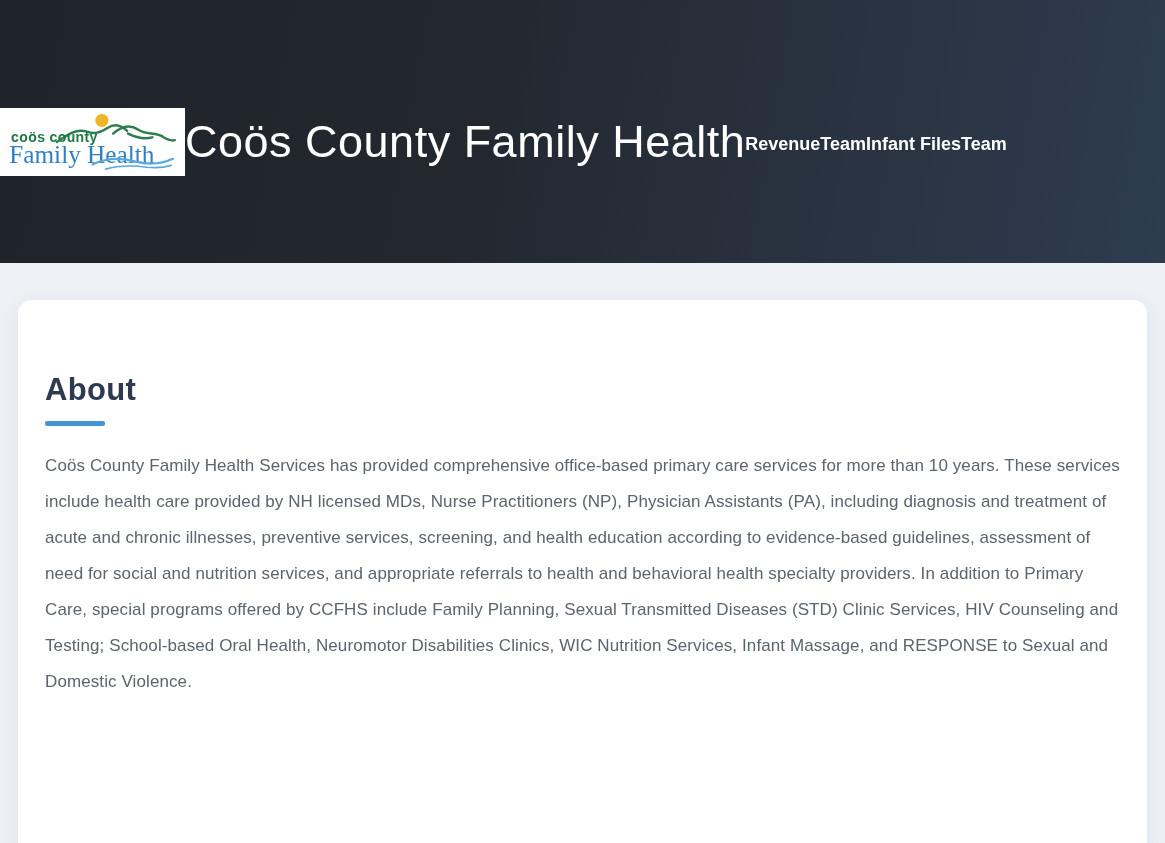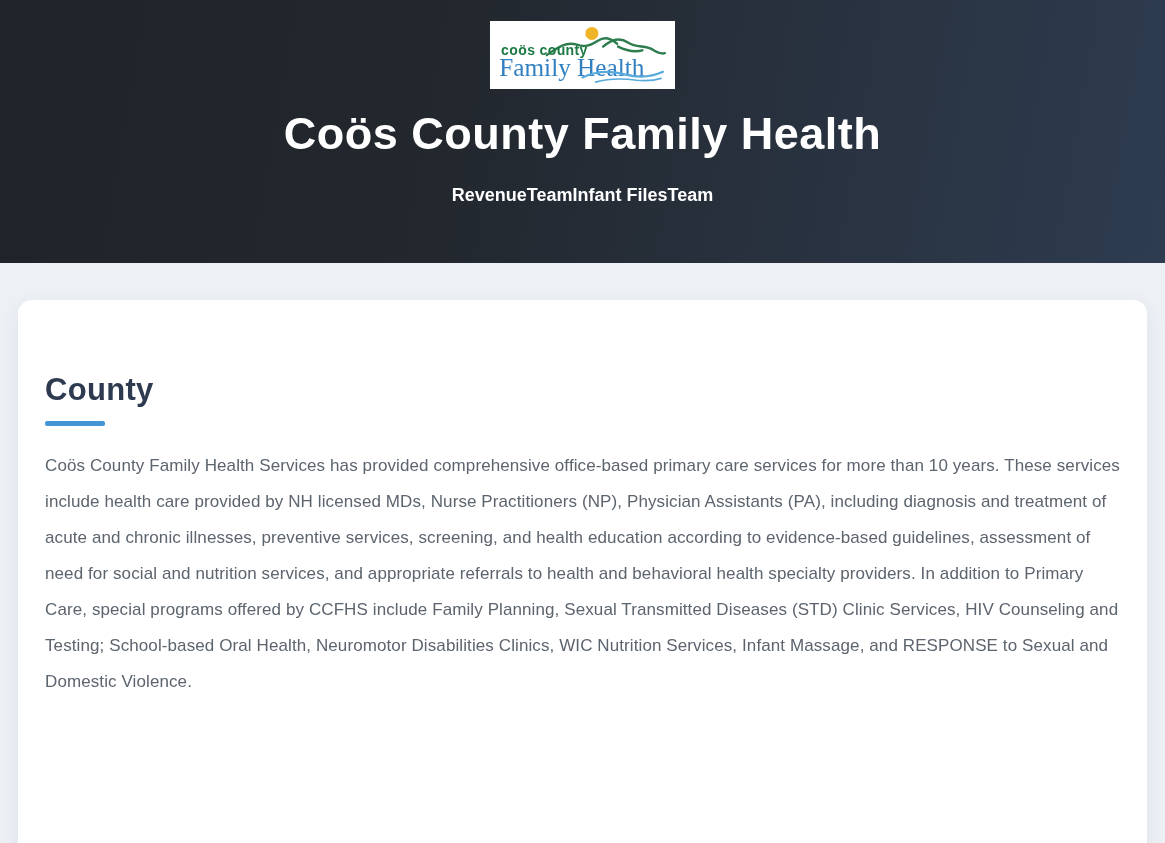--- a/index.html
+++ b/index.html
@@ -9,38 +9,38 @@
     overflow: hidden;
     background: #edf1f6;
     font-family: "Liberation Sans", sans-serif;
   }
 
   
   .site-header {
     height: 263px;
     background: linear-gradient(100deg, #1f242b 0%, #23282f 40%, #2e3c50 100%);
     display: flex;
-    flex-direction: column;
+    flex-direction: row;
     align-items: center;
   }
   .logo-box {
     margin-top: 21px;
     width: 185px;
     height: 68px;
     background: #ffffff;
     display: flex;
     align-items: center;
     justify-content: center;
     cursor: pointer;
   }
   .page-title {
     margin-top: 20px;
     color: #ffffff;
     font-size: 45px;
-    font-weight: 700;
+    font-weight: 400;
     letter-spacing: 0.5px;
     line-height: 1.1;
     text-align: center;
   }
   .main-nav {
     margin-top: 26px;
     display: flex;
     align-items: center;
   }
   .nav-link {
@@ -114,17 +114,17 @@
     <a class="nav-link">Revenue</a>
     <a class="nav-link">Team</a>
     <a class="nav-link">Infant Files</a>
     <a class="nav-link">Team</a>
   </nav>
 
 </header>
 
 <main class="content-wrap">
   <section class="content-card">
-    <h2 class="about-heading">County</h2>
+    <h2 class="about-heading">About</h2>
     <div class="heading-underline"></div>
     <p class="about-text">Coös County Family Health Services has provided comprehensive office-based primary care services for more than 10 years. These services include health care provided by NH licensed MDs, Nurse Practitioners (NP), Physician Assistants (PA), including diagnosis and treatment of acute and chronic illnesses, preventive services, screening, and health education according to evidence-based guidelines, assessment of need for social and nutrition services, and appropriate referrals to health and behavioral health specialty providers. In addition to Primary Care, special programs offered by CCFHS include Family Planning, Sexual Transmitted Diseases (STD) Clinic Services, HIV Counseling and Testing; School-based Oral Health, Neuromotor Disabilities Clinics, WIC Nutrition Services, Infant Massage, and RESPONSE to Sexual and Domestic Violence.</p>
   </section>
 </main>
 
 </body></html>

